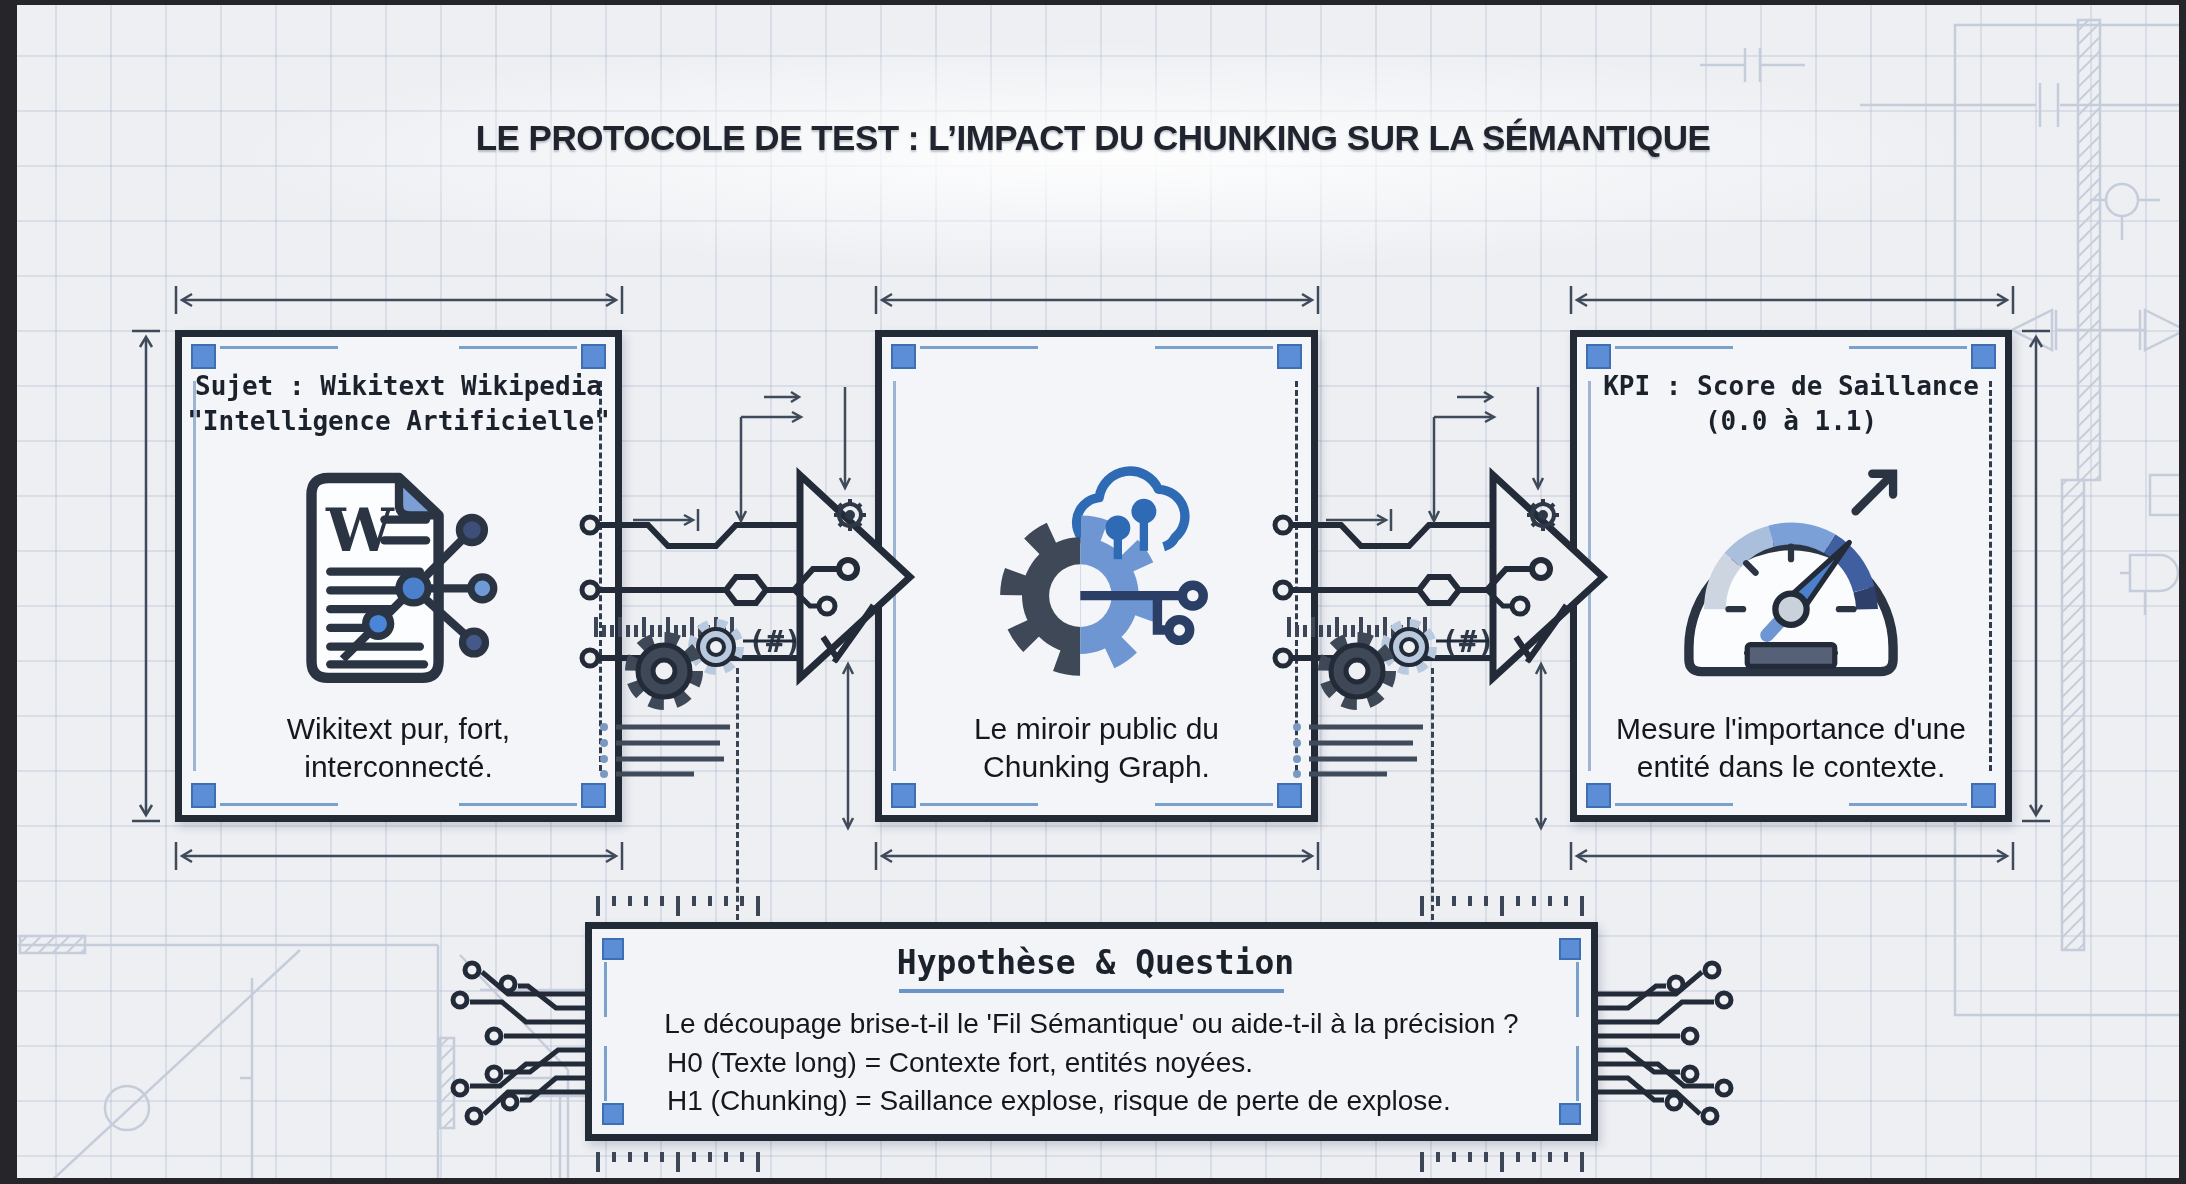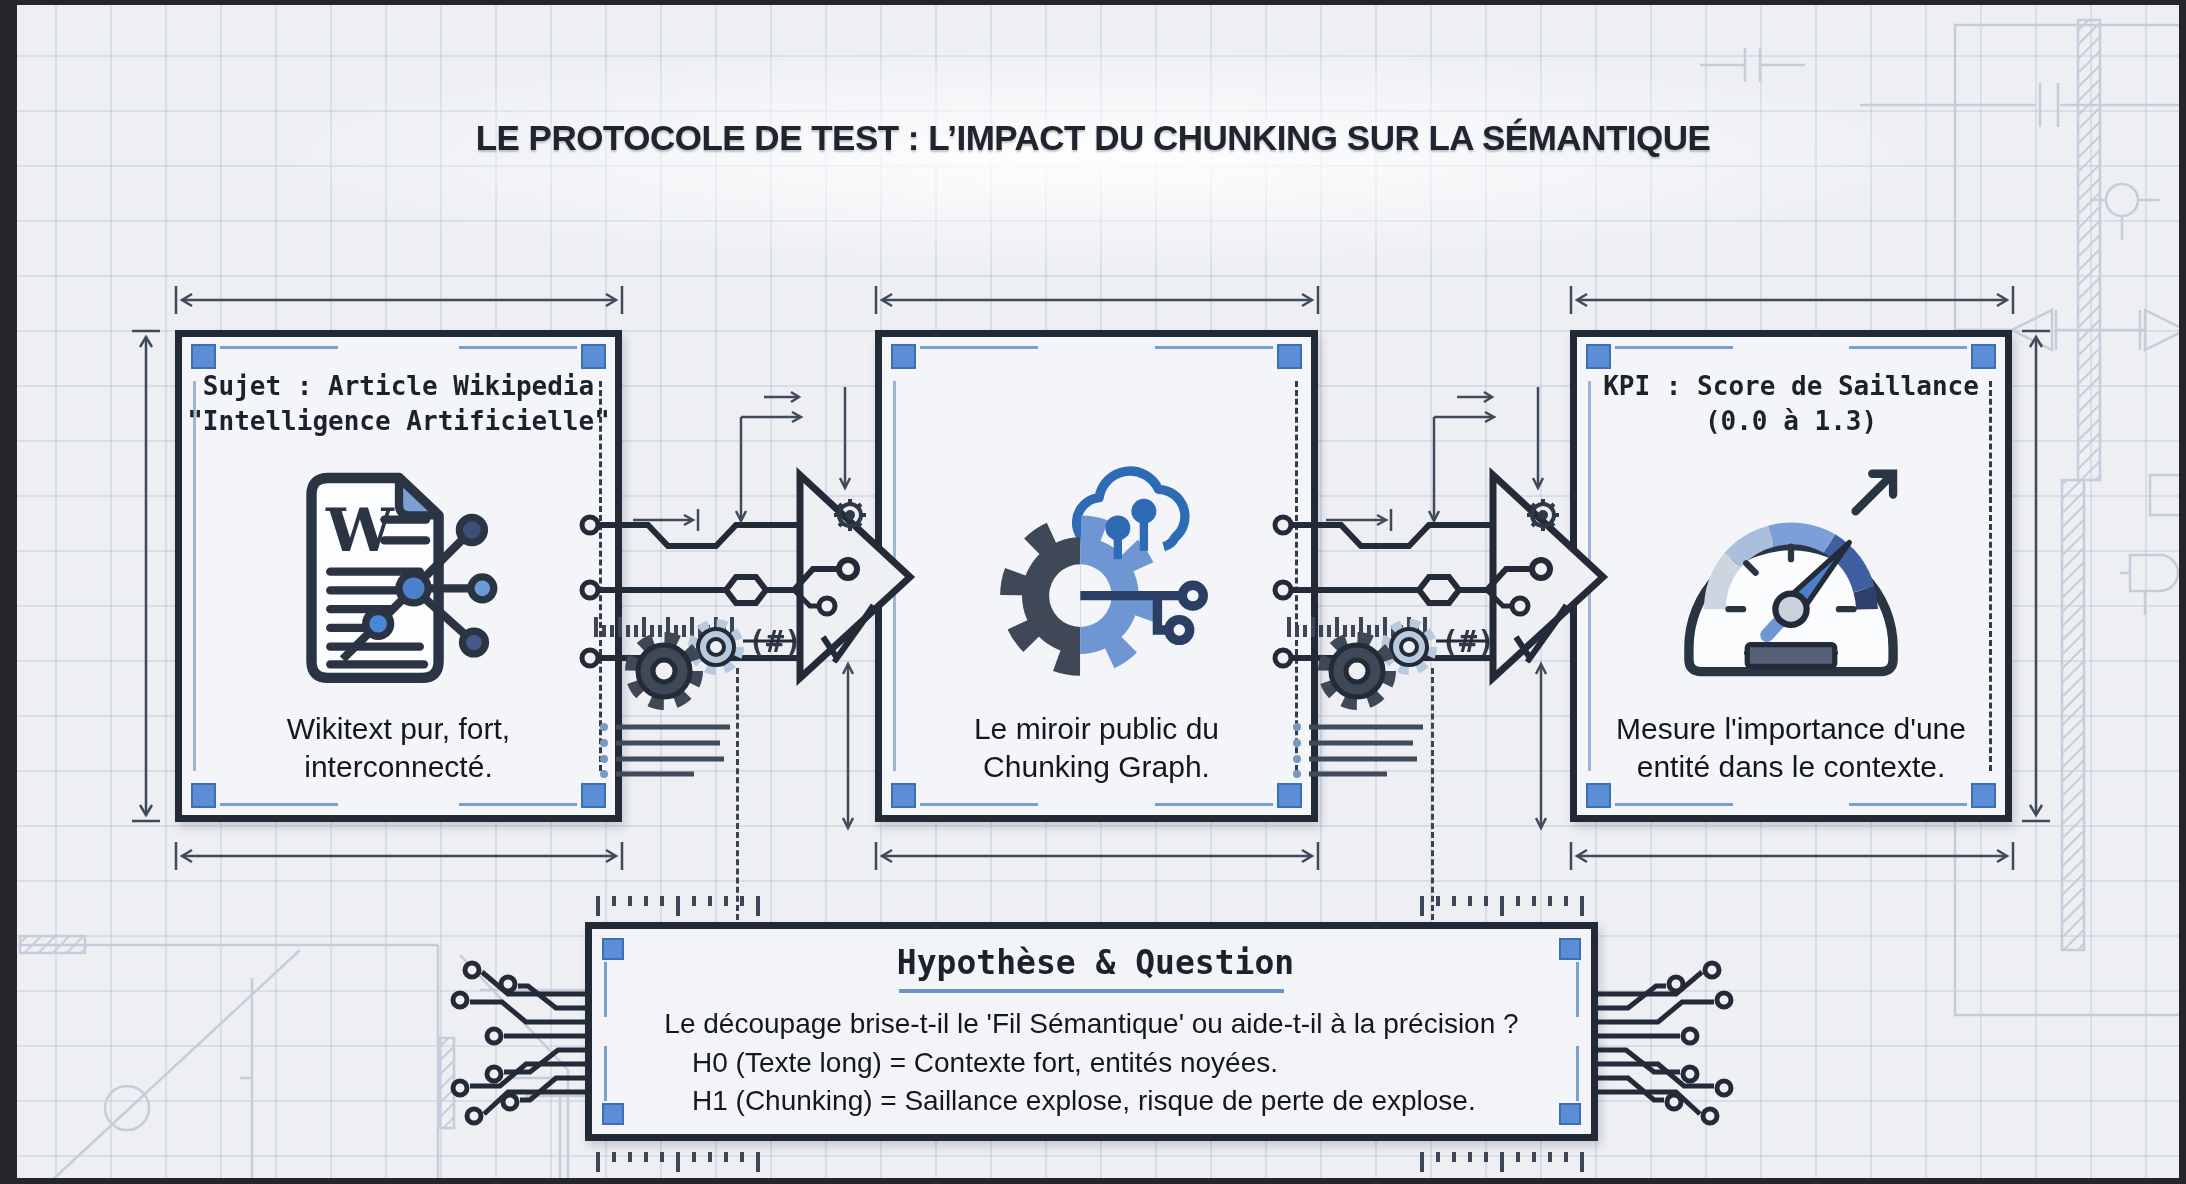--- a/index.html
+++ b/index.html
@@ -60,21 +60,21 @@
   .bk.tl{left:10px;top:9px;} .bk.tr{right:10px;top:9px;}
   .bk.bl{left:10px;bottom:9px;} .bk.br{right:10px;bottom:9px;}
   .bkl{position:absolute;background:#7aa0cc;}
   .bkl.tlv{left:12px;top:33px;width:3px;height:55px;} .bkl.trv{right:12px;top:33px;width:3px;height:55px;}
   .bkl.blv{left:12px;bottom:33px;width:3px;height:55px;} .bkl.brv{right:12px;bottom:33px;width:3px;height:55px;}
   #hypo-title{margin-top:14px;text-align:center;font-family:"DejaVu Sans Mono", monospace;
     font-weight:bold;font-size:33px;color:#1c222c;padding-left:8px;}
   #hypo-underline{width:385px;height:4px;background:#6a93c8;margin:7px auto 12px auto;}
   .hline{font-size:28px;line-height:1.38;color:#14171d;}
   .hline.q{text-align:center;padding:0 32px;}
-  .hline.h0,.hline.h1{padding-left:100px;}
+  .hline.h0,.hline.h1{padding-left:75px;}
 
   .ruler{position:absolute;z-index:31;}
   .cfan{position:absolute;z-index:31;overflow:visible;}
 </style>
 </head>
 <body>
 
 <div id="canvas">
 
   <svg width="0" height="0" style="position:absolute">
@@ -319,21 +319,21 @@
     <div class="sq tl"></div>
     <div class="sq tr"></div>
     <div class="sq bl"></div>
     <div class="sq br"></div>
     <div class="hl tl"></div>
       <div class="hl tr"></div>
     <div class="hl bl"></div>
       <div class="hl br"></div>
     <div class="vline-l"></div>
       <div class="vline-r"></div>
-    <div class="hdr">Sujet : Article Wikipedia
+    <div class="hdr">Sujet : Wikitext Wikipedia
 "Intelligence Artificielle"</div>
     <div class="icon-wrap">
       <svg width="250" height="250" viewBox="0 0 240 240">
         <g stroke="#2a3442" fill="none">
           <path d="M52,22 H120 L158,58 V198 Q158,214 142,214 H52 Q36,214 36,198 V38 Q36,22 52,22 Z" fill="#fcfdfe" stroke-width="10" stroke-linejoin="round"></path>
           <path d="M120,22 V48 Q120,58 130,58 H158 Z" fill="#7b9fd4" stroke-width="8" stroke-linejoin="round"></path>
           <text x="50" y="92" font-family="DejaVu Serif, serif" font-weight="bold" font-size="58" fill="#2a3442" stroke="none">W</text>
           <g stroke-width="8" stroke-linecap="round">
             <path d="M106,62 H146"></path>
               <path d="M106,82 H146"></path>
@@ -421,21 +421,21 @@
       <div class="sq tr"></div>
     <div class="sq bl"></div>
       <div class="sq br"></div>
     <div class="hl tl"></div>
       <div class="hl tr"></div>
     <div class="hl bl"></div>
       <div class="hl br"></div>
     <div class="vline-l"></div>
       <div class="vline-r"></div>
     <div class="hdr">KPI : Score de Saillance
-(0.0 à 1.3)</div>
+(0.0 à 1.1)</div>
     <div class="icon-wrap">
       <svg width="250" height="250" viewBox="0 0 240 240">
         <path d="M22,185 A98,98 0 1 1 218,185 L218,196 Q218,208 206,208 L34,208 Q22,208 22,196 Z" fill="#fbfcfe" stroke="#2a3442" stroke-width="9" stroke-linejoin="round"></path>
         <g fill="none" stroke-width="21">
           <path d="M47,148 A73,73 0 0 1 64,101" stroke="#cdd5e0"></path>
           <path d="M64,101 A73,73 0 0 1 101,78" stroke="#aabfdc"></path>
           <path d="M101,78 A73,73 0 0 1 157,85" stroke="#7ba0d8"></path>
           <path d="M157,85 A73,73 0 0 1 190,129" stroke="#3f5fa0"></path>
           <path d="M190,129 A73,73 0 0 1 193,148" stroke="#2e3f6a"></path>
         </g>

